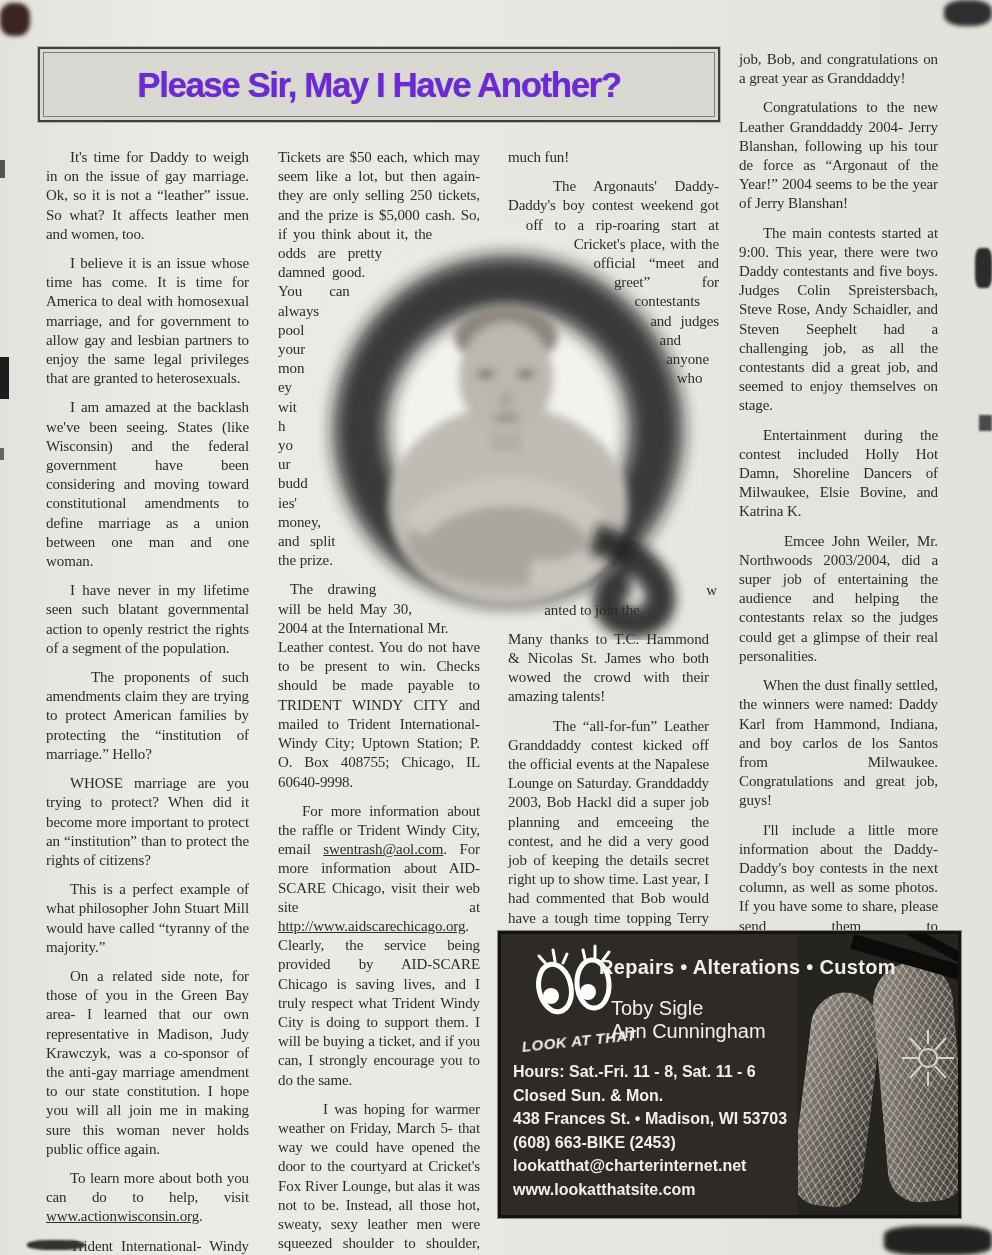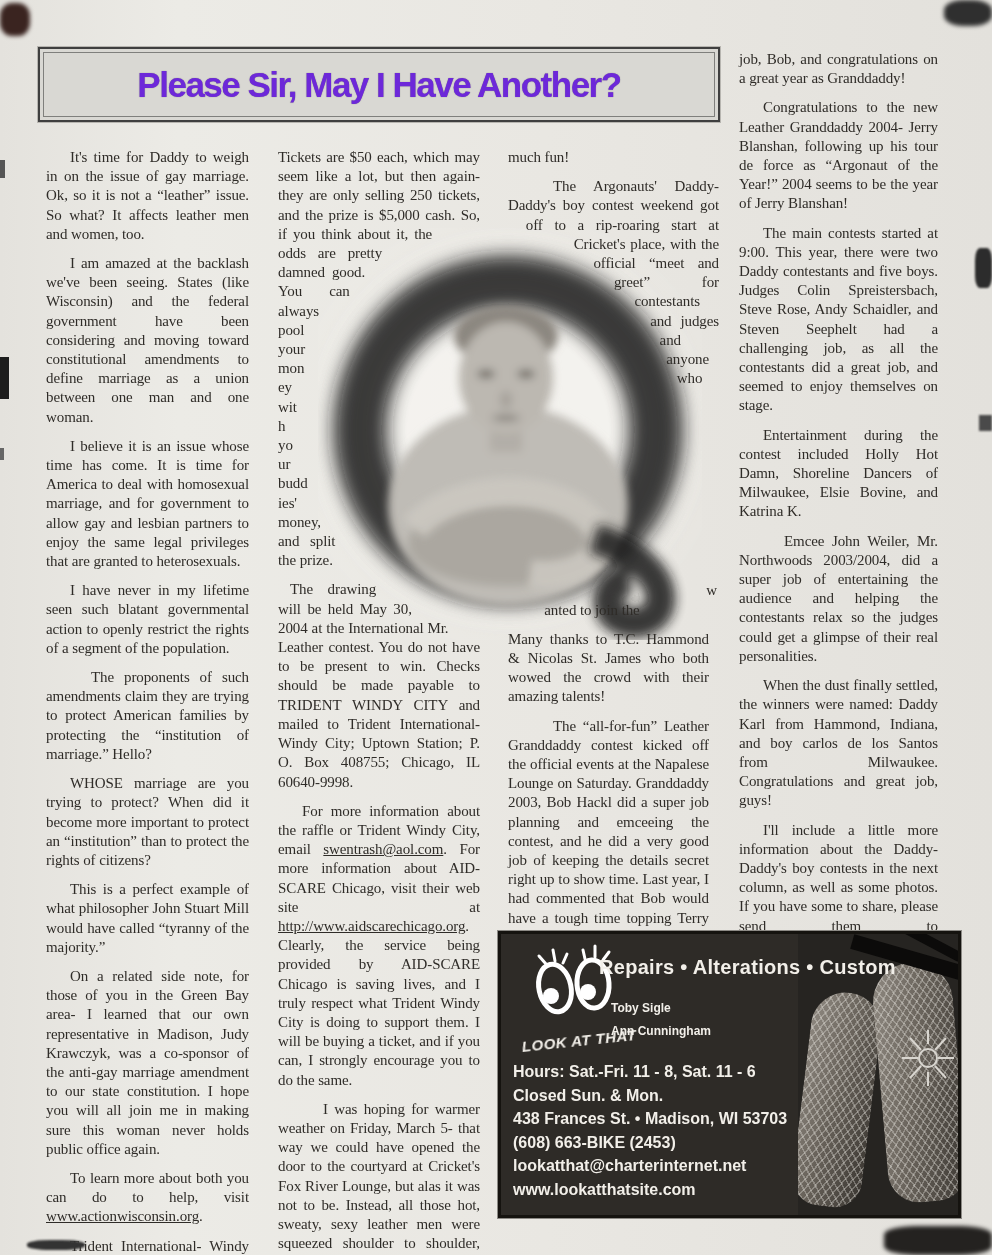--- a/index.html
+++ b/index.html
@@ -35,21 +35,21 @@
   
   .ad{position:absolute;left:498px;top:931px;width:457px;height:281px;background:#2e2b27;
     border:3px solid #15130f;box-shadow:0 0 0 1px #8c8a85;z-index:5;overflow:hidden;
     font-family:"Liberation Sans","DejaVu Sans",sans-serif;color:#f2efe9;}
   .ad-tagline{position:absolute;left:98px;top:22px;font-size:20px;font-weight:700;
     letter-spacing:.3px;filter:blur(.2px);}
   .eyes-logo{position:absolute;left:24px;top:10px;}
   .ad-logo-text{position:absolute;left:10px;top:98px;width:136px;text-align:center;
     font-size:15px;font-style:italic;font-weight:700;transform:rotate(-6deg);
     letter-spacing:.5px;filter:blur(.2px);}
-  .ad-names{position:absolute;left:110px;top:63px;font-size:12px;font-weight:700;line-height:23px;}
+  .ad-names{position:absolute;left:110px;top:63px;font-size:20px;font-weight:400;line-height:23px;}
   .ad-info{position:absolute;left:12px;top:126px;font-size:16px;font-weight:700;line-height:23.5px;
     filter:blur(.2px);}
   .ad-photo{position:absolute;right:0;top:0;width:160px;height:100%;background:#262421;overflow:hidden;}
   .leg{position:absolute;border-radius:40px 40px 32px 32px;
     background:
       repeating-linear-gradient(55deg, rgba(240,238,232,.30) 0 1.5px, rgba(0,0,0,0) 1.5px 6px),
       repeating-linear-gradient(-55deg, rgba(240,238,232,.30) 0 1.5px, rgba(0,0,0,0) 1.5px 6px),
       linear-gradient(100deg,#908a82 0%,#6a645c 45%,#3a3631 100%);}
   .leg1{left:4px;top:58px;width:70px;height:215px;transform:rotate(7deg);}
   .leg2{left:82px;top:28px;width:80px;height:240px;transform:rotate(-5deg);}
@@ -105,22 +105,22 @@
     <path d="M 96 300 C 140 252 240 252 276 296 C 300 326 258 352 212 346" fill="none" stroke="#cbc7c0" stroke-width="28" opacity=".9" filter="url(#f4)"></path>
     <path d="M 276 310 C 330 328 350 360 340 382 C 330 400 300 398 292 382 C 286 368 296 354 312 352" fill="none" stroke="#181818" stroke-width="30" opacity=".88" filter="url(#f6)"></path>
   </svg>
 
   <div class="title-box">
     <div class="title-text">Please Sir, May I Have Another?</div>
   </div>
 
   <div class="col col1">
       <p class="para in-n"><span>It's time for Daddy to weigh in on the issue of gay marriage. Ok, so it is not a “leather” issue. So what? It affects leather men and women, too.</span></p>
+      <p class="para in-n"><span>I believe it is an issue whose time has come. It is time for America to deal with homosexual marriage, and for government to allow gay and lesbian partners to enjoy the same legal privileges that are granted to heterosexuals.</span></p>
       <p class="para in-n"><span>I am amazed at the backlash we've been seeing. States (like Wisconsin) and the federal government have been considering and moving toward constitutional amendments to define marriage as a union between one man and one woman.</span></p>
-      <p class="para in-n"><span>I believe it is an issue whose time has come. It is time for America to deal with homosexual marriage, and for government to allow gay and lesbian partners to enjoy the same legal privileges that are granted to heterosexuals.</span></p>
       <p class="para in-n"><span>I have never in my lifetime seen such blatant governmental action to openly restrict the rights of a segment of the population.</span></p>
       <p class="para in-w"><span>The proponents of such amendments claim they are trying to protect American families by protecting the “institution of marriage.” Hello?</span></p>
       <p class="para in-n"><span>WHOSE marriage are you trying to protect? When did it become more important to protect an “institution” than to protect the rights of citizens?</span></p>
       <p class="para in-n"><span>This is a perfect example of what philosopher John Stuart Mill would have called “tyranny of the majority.”</span></p>
       <p class="para in-n"><span>On a related side note, for those of you in the Green Bay area- I learned that our own representative in Madison, Judy Krawczyk, was a co-sponsor of the anti-gay marriage amendment to our state constitution. I hope you will all join me in making sure this woman never holds public office again.</span></p>
       <p class="para in-n"><span>To learn more about both you can do to help, visit </span><span class="u">www.actionwisconsin.org</span><span>.</span></p>
       <p class="para in-n"><span>Trident International- Windy City is sponsoring a raffle to support AIDSCARE Chicago.</span></p>
     </div>
   <div class="col col2">
     <div class="wrap2"></div>

